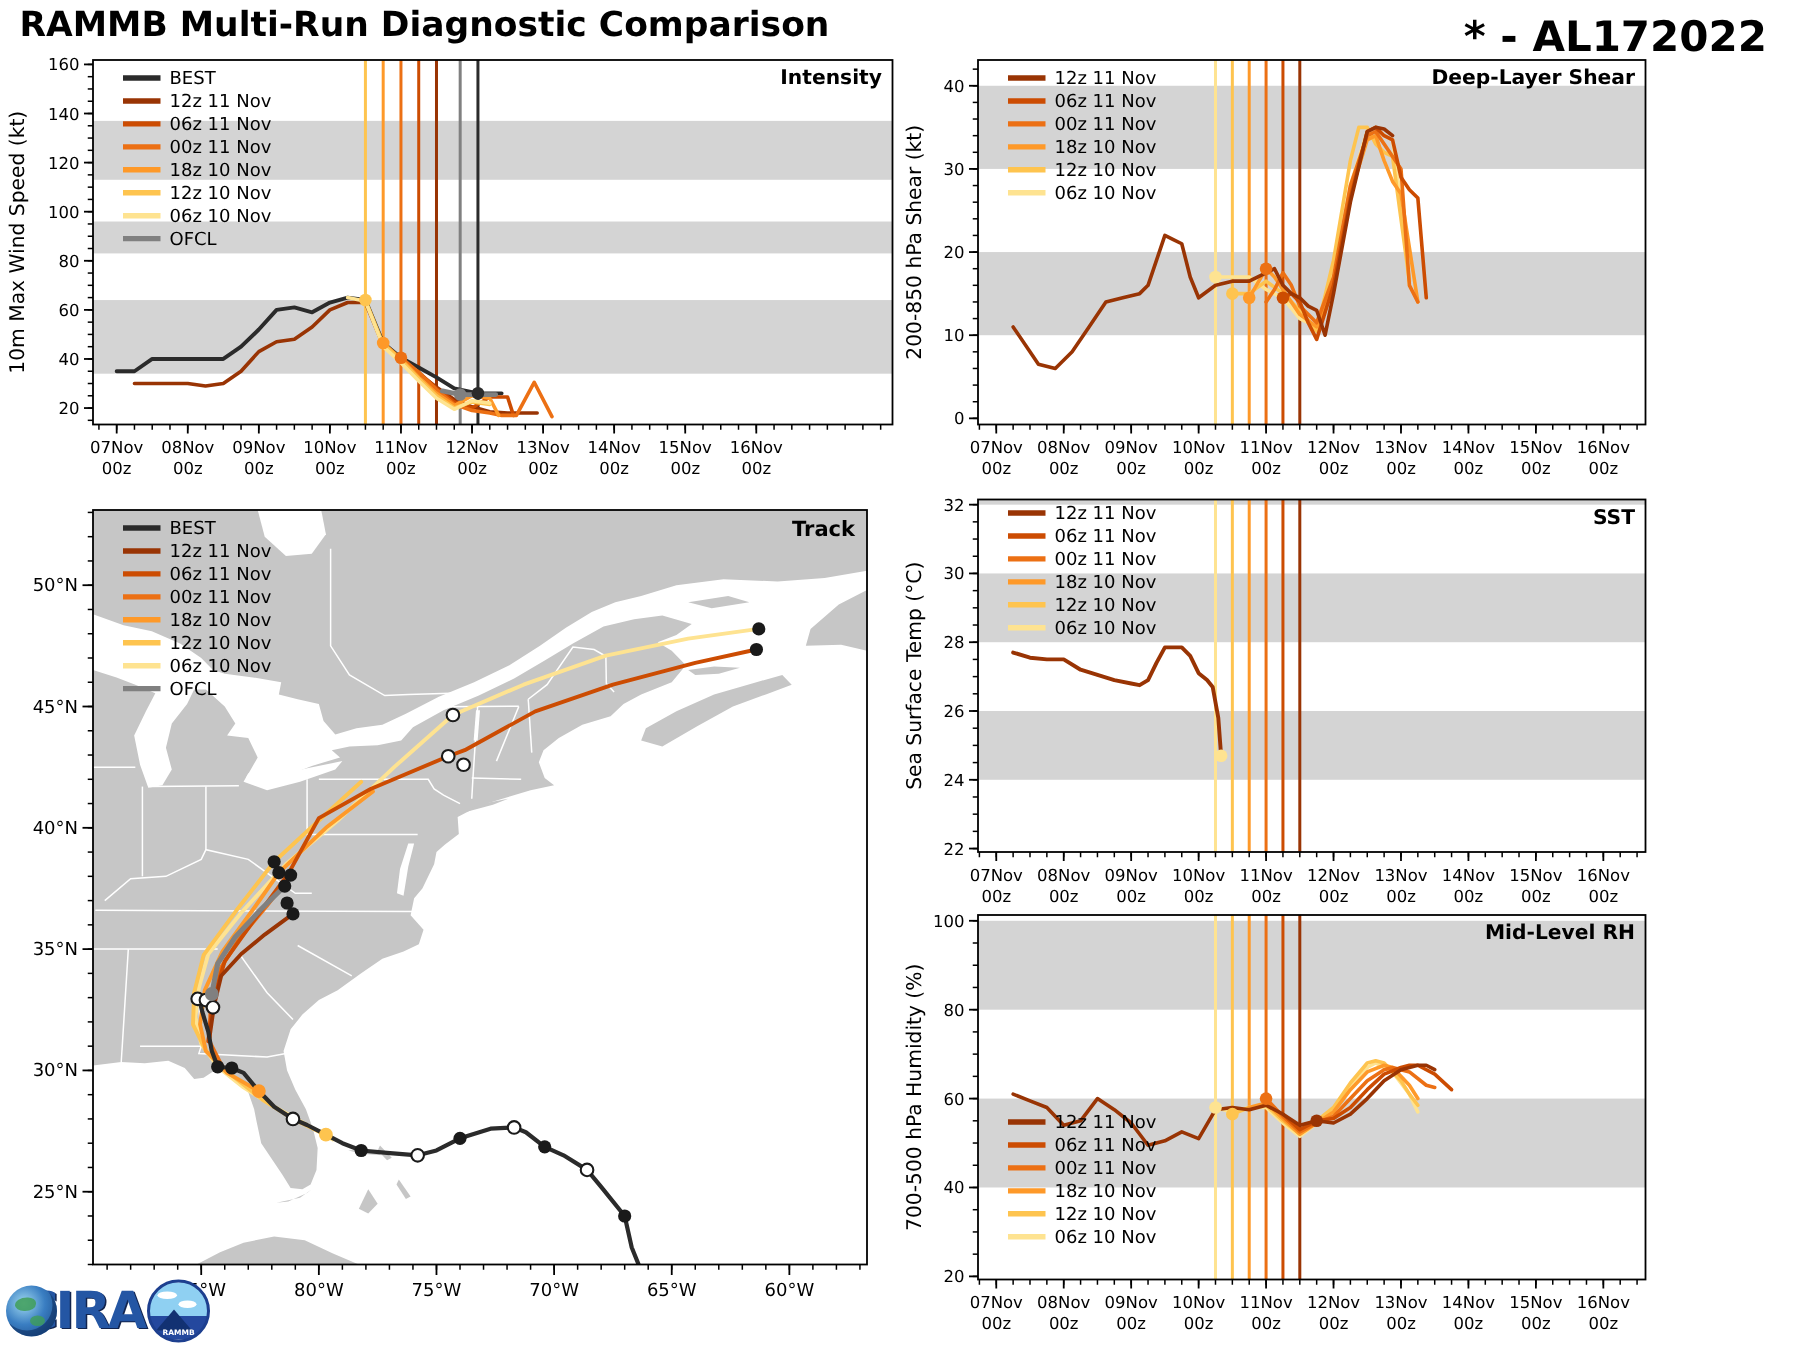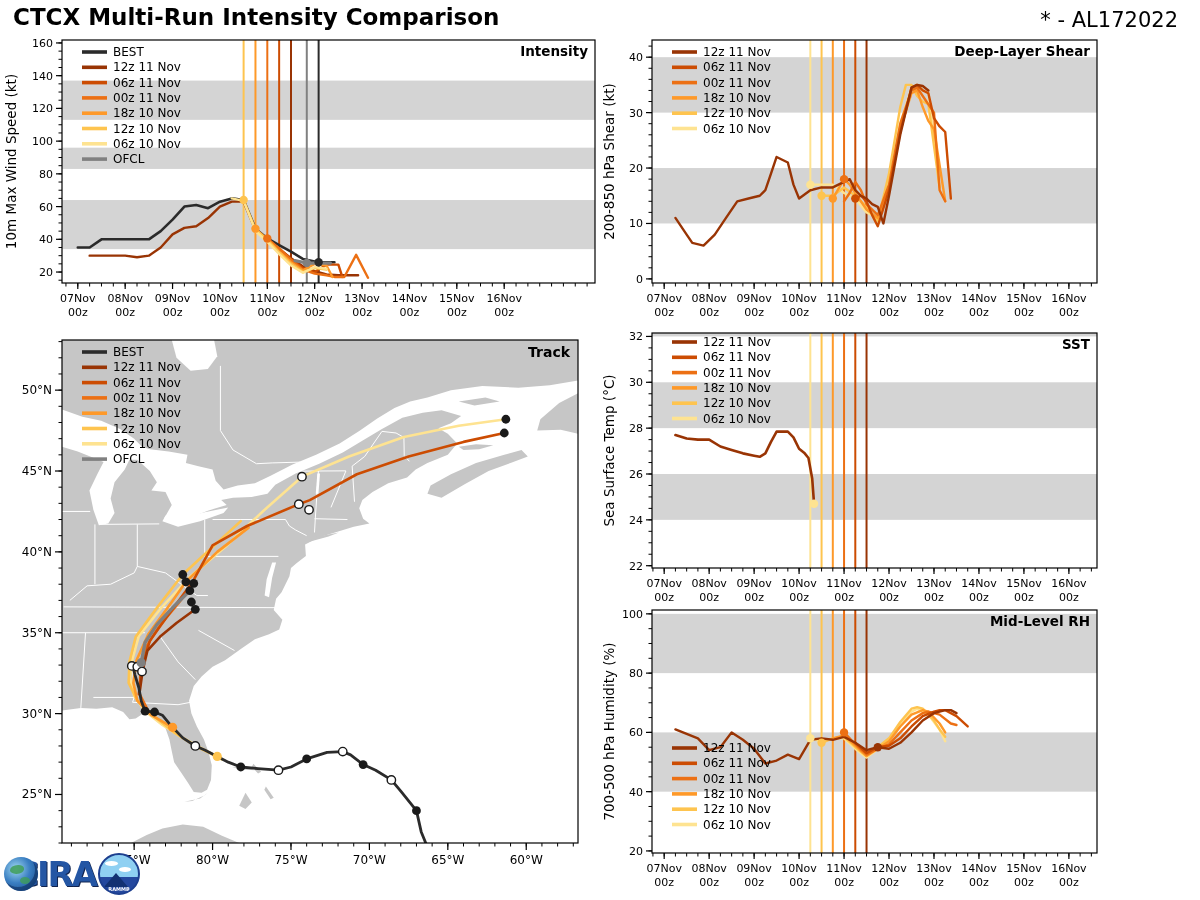--- a/index.html
+++ b/index.html
@@ -1,19 +1,19 @@
 <!DOCTYPE html>
 <html><head>
 <meta charset="utf-8">
 <style>
   html,body{margin:0;padding:0;background:#fff;}
   .page{position:relative;width:1200px;height:900px;background:#ffffff;overflow:hidden;
         font-family:"DejaVu Sans","Liberation Sans",sans-serif;color:#000;}
   .page-title{position:absolute;left:13px;top:4px;font-size:23px;font-weight:bold;}
-  .storm-id{position:absolute;right:22px;top:8px;font-size:21px;font-weight:normal;text-align:right;margin-left:44px;}
+  .storm-id{position:absolute;right:22px;top:8px;font-size:28px;font-weight:bold;text-align:right;margin-left:44px;}
   .chart{position:absolute;}
   #chart-intensity{left:0;top:30px;width:612px;height:300px;}
   #chart-track{left:0;top:330px;width:612px;height:562px;}
   #chart-shear{left:600px;top:30px;width:600px;height:300px;}
   #chart-sst{left:600px;top:322px;width:600px;height:284px;}
   #chart-rh{left:600px;top:600px;width:600px;height:300px;}
   svg text{fill:#000;}
   
   #logo{position:absolute;left:4px;top:851px;height:46px;display:flex;align-items:center;}
   .globe{position:relative;width:34px;height:34px;border-radius:50%;
@@ -31,21 +31,21 @@
          border-left:12px solid transparent;border-right:12px solid transparent;border-bottom:14px solid #123172;}
   .badge .cloud{position:absolute;background:#fff;border-radius:50%;}
   .badge .c1{left:5px;top:6px;width:13px;height:5px;}
   .badge .c2{left:19px;top:12px;width:12px;height:5px;}
   .badge .rammb-txt{position:absolute;left:0;right:0;bottom:1px;text-align:center;font-size:5px;color:#fff;font-weight:bold;}
 </style>
 </head>
 <body>
 
 <div class="page">
-  <div class="page-title">CTCX Multi-Run Intensity Comparison</div>
+  <div class="page-title">RAMMB Multi-Run Diagnostic Comparison</div>
   <div class="storm-id">* - AL172022</div>
 
   <div id="chart-intensity" class="chart"><svg width="612" height="300">
         <rect x="62" y="10" width="533" height="243" fill="#ffffff"></rect>
         <rect x="62" y="170.03636363636363" width="533" height="49.09090909090909" fill="#d4d4d4"></rect>
         <rect x="62" y="117.67272727272729" width="533" height="21.272727272727252" fill="#d4d4d4"></rect>
         <rect x="62" y="50.581818181818164" width="533" height="39.27272727272728" fill="#d4d4d4"></rect>
         <clipPath id="clip-intensity">
           <rect x="62" y="10" width="533" height="243"></rect>
         </clipPath>

